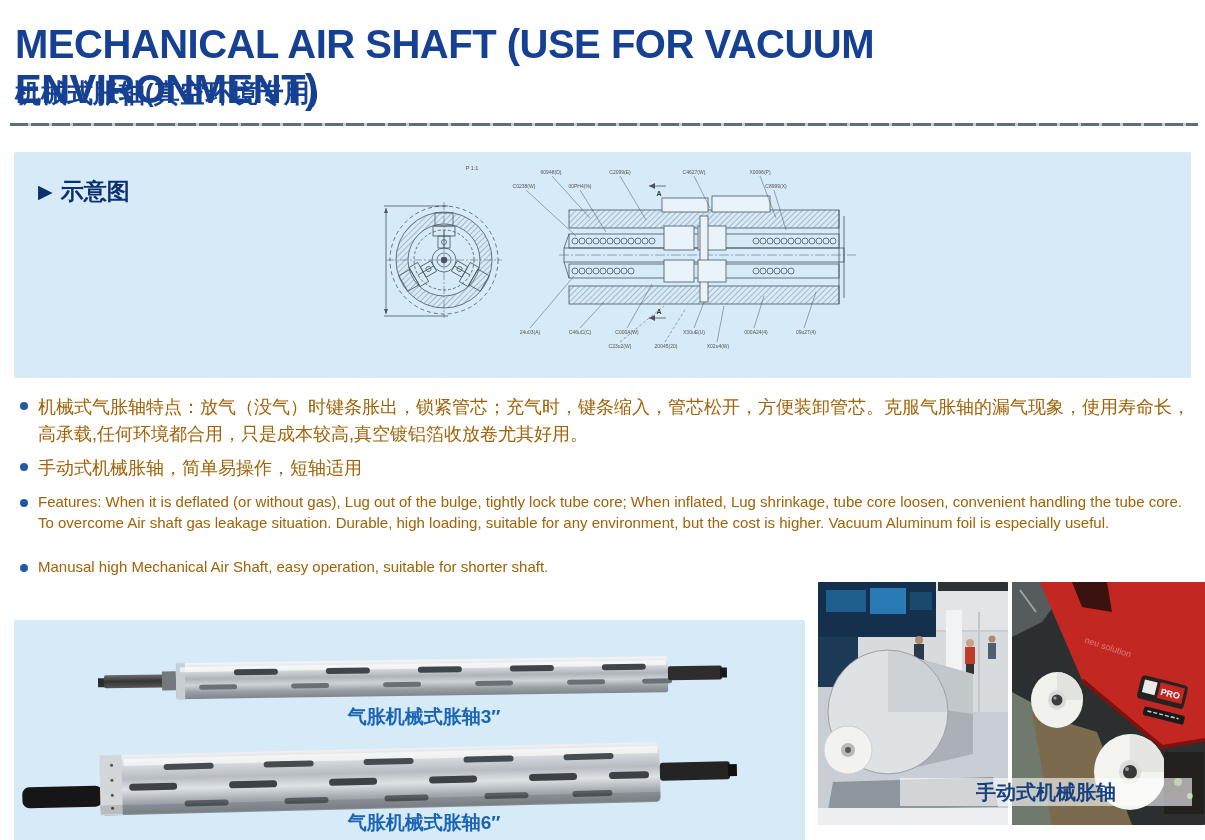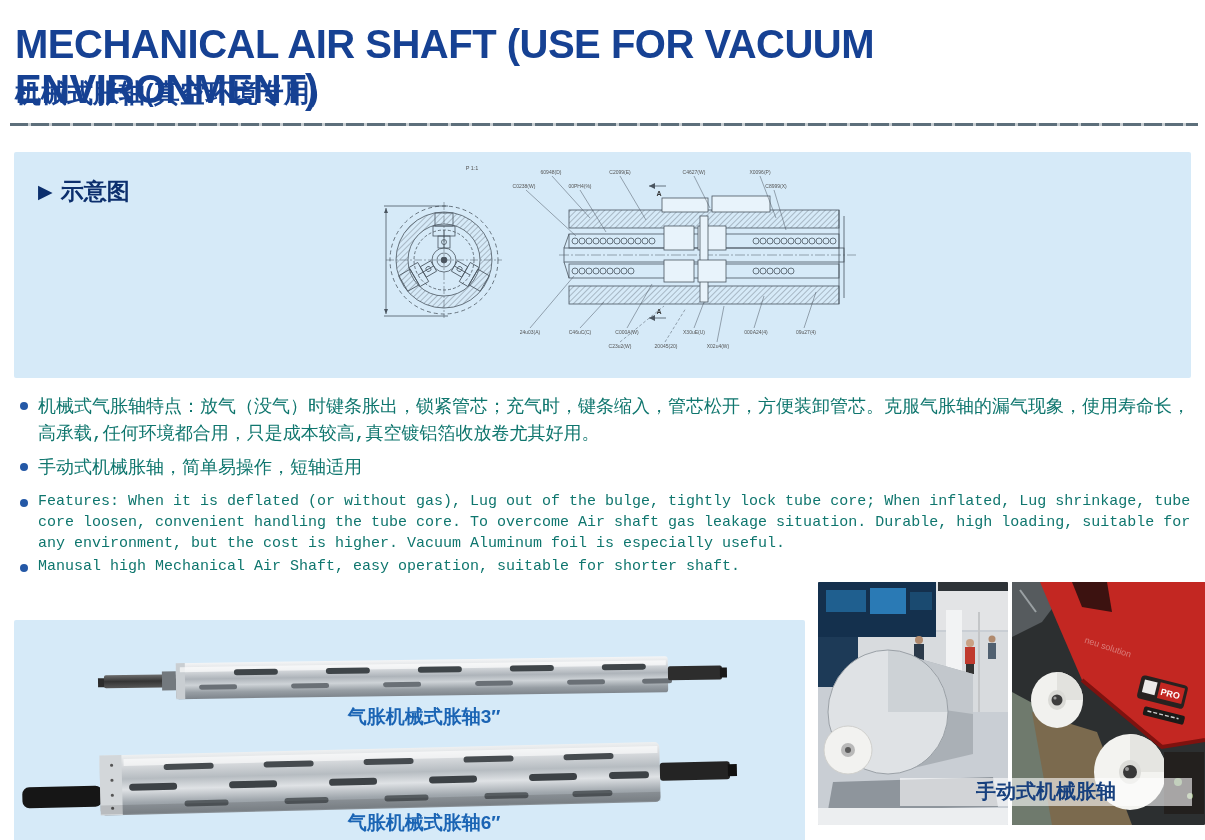--- a/index.html
+++ b/index.html
@@ -28,21 +28,21 @@
     left:14px;top:152px;width:1177px;height:226px;
     background:#d6eaf8;border-radius:2px;
   }
   .diagram-caption{
     position:absolute;left:24px;top:24px;
     color:#0c2f6d;font-size:23px;font-weight:700;
     display:flex;align-items:center;gap:8px;
   }
   .diagram-caption .tri{font-size:19px;line-height:1;}
   
-  .bullet{position:absolute;left:16px;width:1176px;color:#0f766e;font-family:Liberation Mono, monospace;}
+  .bullet{position:absolute;left:16px;width:1176px;color:#a16207;}
   .bullet .dot{
     position:absolute;left:4px;top:8px;width:8px;height:8px;border-radius:50%;
     background:#2458a6;
   }
   .bullet .btxt{display:block;padding-left:22px;}
   .b-zh{font-size:18px;line-height:27px;}
   .b-en{font-size:15px;line-height:21px;}
   
   .gallery-panel{
     left:14px;top:588px;width:791px;height:238px;
@@ -51,21 +51,21 @@
   .shaft-label{
     position:absolute;left:60px;width:700px;text-align:center;
     color:#1a64b4;font-size:19px;font-weight:700;
   }
   .photo{overflow:hidden;border-radius:1px;}
   .photo1{left:818px;top:582px;width:190px;height:243px;}
   .photo2{left:1012px;top:582px;width:193px;height:243px;}
   .caption-band{
     left:900px;top:778px;width:292px;height:28px;
     background:rgba(255,255,255,.6);
-    display:flex;justify-content:center;
+    display:flex;align-items:center;justify-content:center;
     color:#17407e;font-size:20px;font-weight:700;
   }
   svg text{font-family:"Liberation Sans","DejaVu Sans",sans-serif;}
 </style>
 </head>
 <body>
 
 <div id="page">
 
   <div class="abs title-en">MECHANICAL AIR SHAFT (USE FOR VACUUM ENVIRONMENT)</div>

